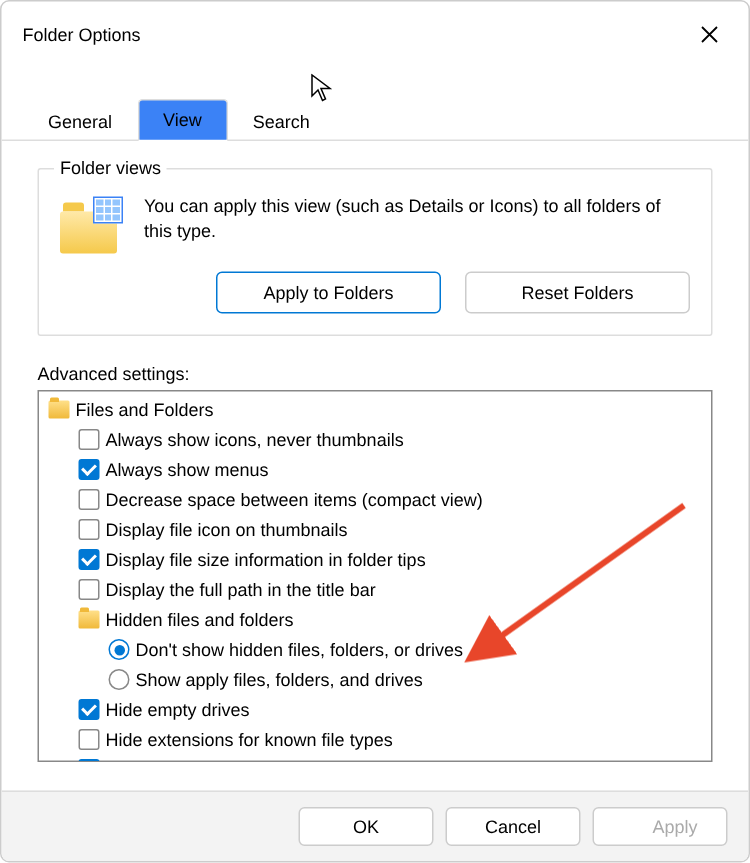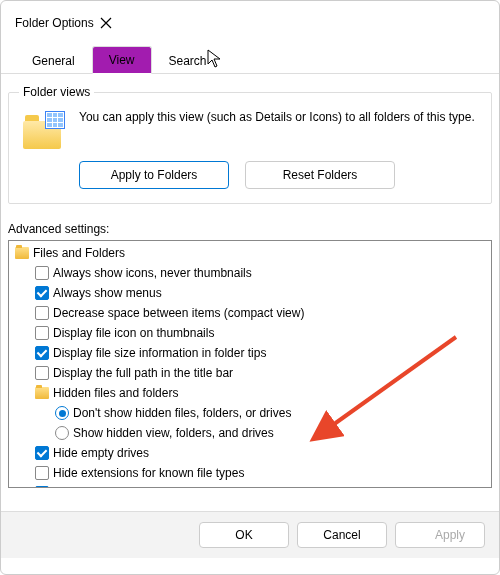--- a/index.html
+++ b/index.html
@@ -9,58 +9,58 @@
       background: #fff;
       width: 500px;
       height: 575px;
       border: 1px solid #ccc;
       border-radius: 6px;
       overflow: hidden;
       position: relative;
     }
     .titlebar {
       display: flex;
-      justify-content: flex-start;
+      justify-content: space-between;
       align-items: center;
       padding: 10px 14px 6px 14px;
     }
     .close-btn {
       font-size: 16px;
       cursor: pointer;
       width: 24px;
       height: 24px;
       display: flex;
       align-items: center;
       justify-content: center;
     }
     .tabs {
       display: flex;
       align-items: flex-end;
       padding: 0 14px;
-      margin-top: 4px;
+      margin-top: 24px;
       border-bottom: 1px solid #ddd;
       gap: 0;
     }
     .tab {
       padding: 6px 16px 6px 16px;
       font-size: 12px;
       cursor: pointer;
       border: 1px solid transparent;
       border-bottom: none;
       position: relative;
       top: 1px;
     }
     .tab.active {
       border: 1px solid #ddd;
       border-bottom: 1px solid #fff;
-      background: #a21caf;
+      background: #3b82f6;
       border-radius: 3px 3px 0 0;
     }
     .content {
-      padding: 12px 7px;
+      padding: 12px 24px;
     }
     .groupbox {
       border: 1px solid #ddd;
       border-radius: 2px;
       padding: 10px 14px 14px 14px;
       position: relative;
       margin-top: 6px;
     }
     .groupbox-label {
       position: absolute;
@@ -121,20 +121,21 @@
     .folder-desc {
       font-size: 12px;
       line-height: 1.4;
       flex: 1;
     }
     .btn-row {
       display: flex;
       gap: 16px;
       margin-top: 12px;
       margin-left: 56px;
+      justify-content: flex-end;
     }
     .btn {
       padding: 6px 0;
       border: 1px solid #ccc;
       border-radius: 4px;
       background: #fff;
       font-size: 12px;
       cursor: pointer;
       text-align: center;
       width: 150px;
@@ -241,21 +242,21 @@
       background: #0078d4;
       border-radius: 50%;
     }
     .restore-row {
       display: flex;
       justify-content: flex-end;
       margin-top: 10px;
     }
     .bottom-bar {
       position: absolute;
-      bottom: 16px;
+      bottom: 0;
       left: 0;
       right: 0;
       background: #f3f3f3;
       border-top: 1px solid #ddd;
       display: flex;
       justify-content: flex-end;
       gap: 8px;
       padding: 10px 14px;
     }
     .bottom-bar .btn {
@@ -360,21 +361,21 @@
         <div class="tree-item indent-1">
           <span class="mini-folder"></span>
           <span>Hidden files and folders</span>
         </div>
         <div class="tree-item indent-2">
           <span class="radio selected"></span>
           <span>Don't show hidden files, folders, or drives</span>
         </div>
         <div class="tree-item indent-2">
           <span class="radio"></span>
-          <span>Show hidden view, folders, and drives</span>
+          <span>Show apply files, folders, and drives</span>
         </div>
         <div class="tree-item indent-1">
           <span class="checkbox checked"></span>
           <span>Hide empty drives</span>
         </div>
         <div class="tree-item indent-1">
           <span class="checkbox"></span>
           <span>Hide extensions for known file types</span>
         </div>
         <div class="tree-item indent-1">

